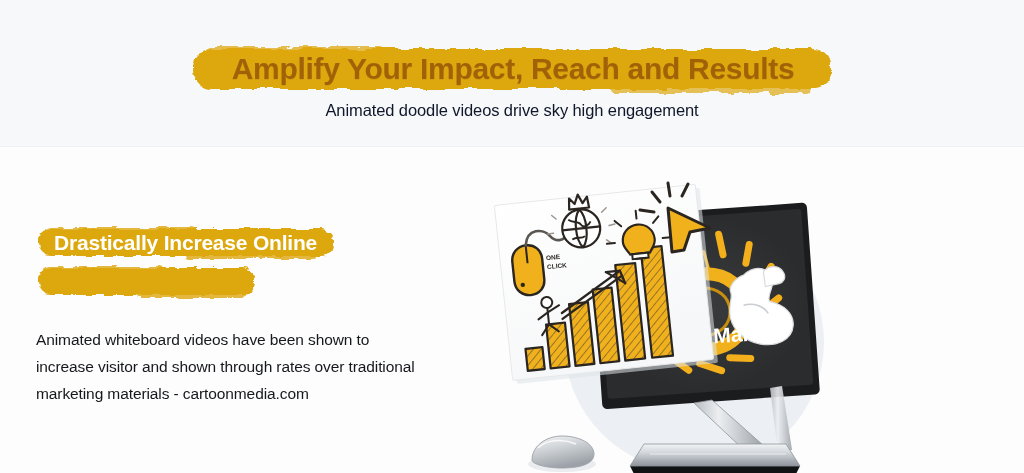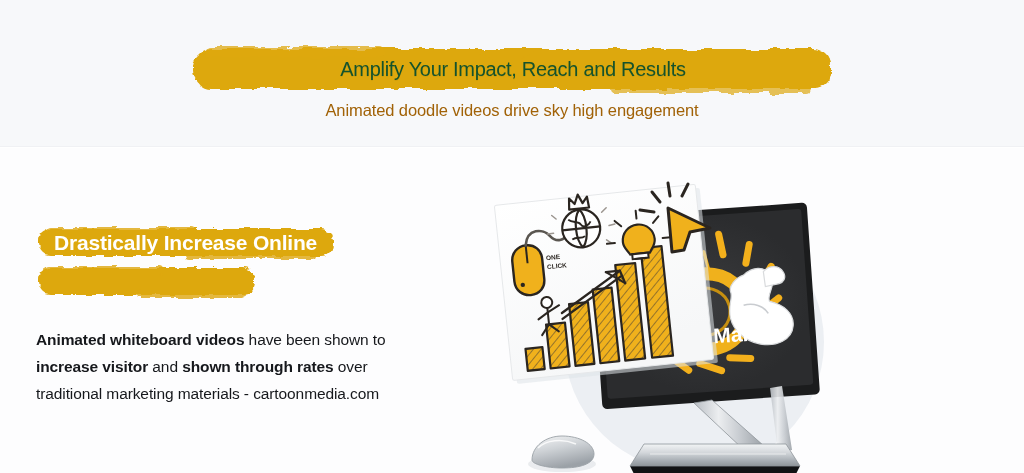--- a/index.html
+++ b/index.html
@@ -46,35 +46,35 @@
     overflow: visible;
   }
   .brush svg { display: block; width: 100%; height: 100%; overflow: visible; }
 
   .headline {
     position: absolute;
     inset: 0;
     display: flex;
     align-items: center;
     justify-content: center;
-    color: #14532d;
-    font-size: 20px;
-    font-weight: normal;
+    color: #a16207;
+    font-size: 30px;
+    font-weight: bold;
     letter-spacing: -0.3px;
     white-space: nowrap;
     text-shadow: 0 1px 0 rgba(0,0,0,0.06);
   }
 
   .subtitle {
     position: absolute;
     left: 0; top: 101px;
     width: 1024px;
     text-align: center;
     font-size: 16.5px;
-    color: #a16207;
+    color: #0f172a;
     letter-spacing: -0.1px;
   }
 
   
   .content {
     position: absolute;
     left: 0; top: 148px;
     width: 1024px;
     height: 325px;
     background: #fdfdfe;
@@ -117,21 +117,21 @@
   .band-2 svg { width: 222px; }
 
   .body-copy {
     margin-top: 28px;
     width: 382px;
     font-size: 15.5px;
     line-height: 27px;
     color: #16181c;
     letter-spacing: -0.1px;
   }
-  .body-copy b { font-weight: bold; }
+  .body-copy b { font-weight: normal; }
 
   
   .illo {
     position: absolute;
     left: 498px;
     top: 44px;
     width: 350px;
     height: 281px;
   }
   .illo svg { display: block; width: 350px; height: 281px; overflow: visible; }

